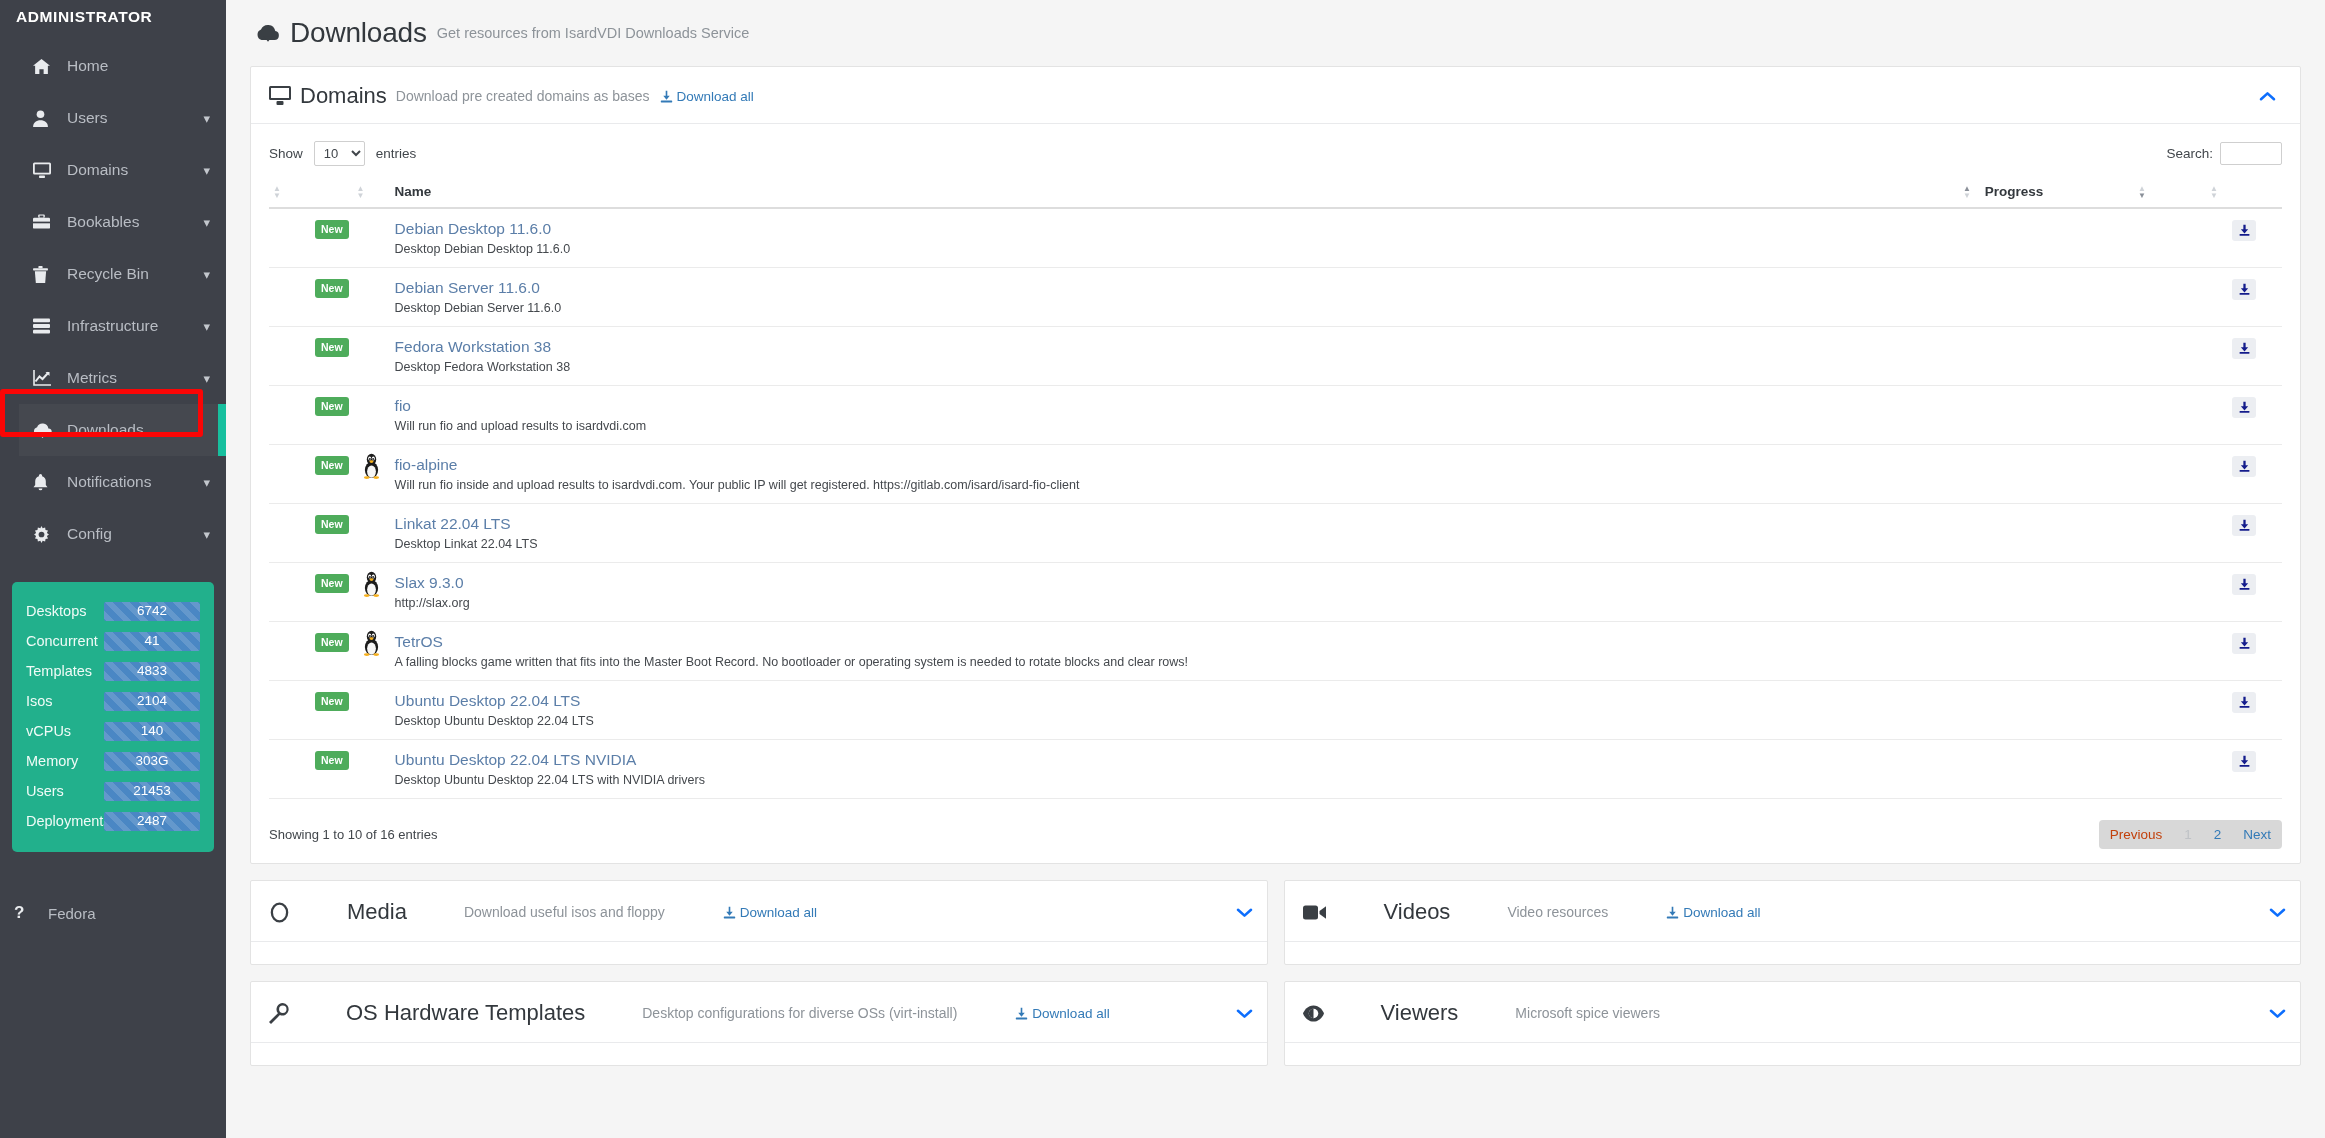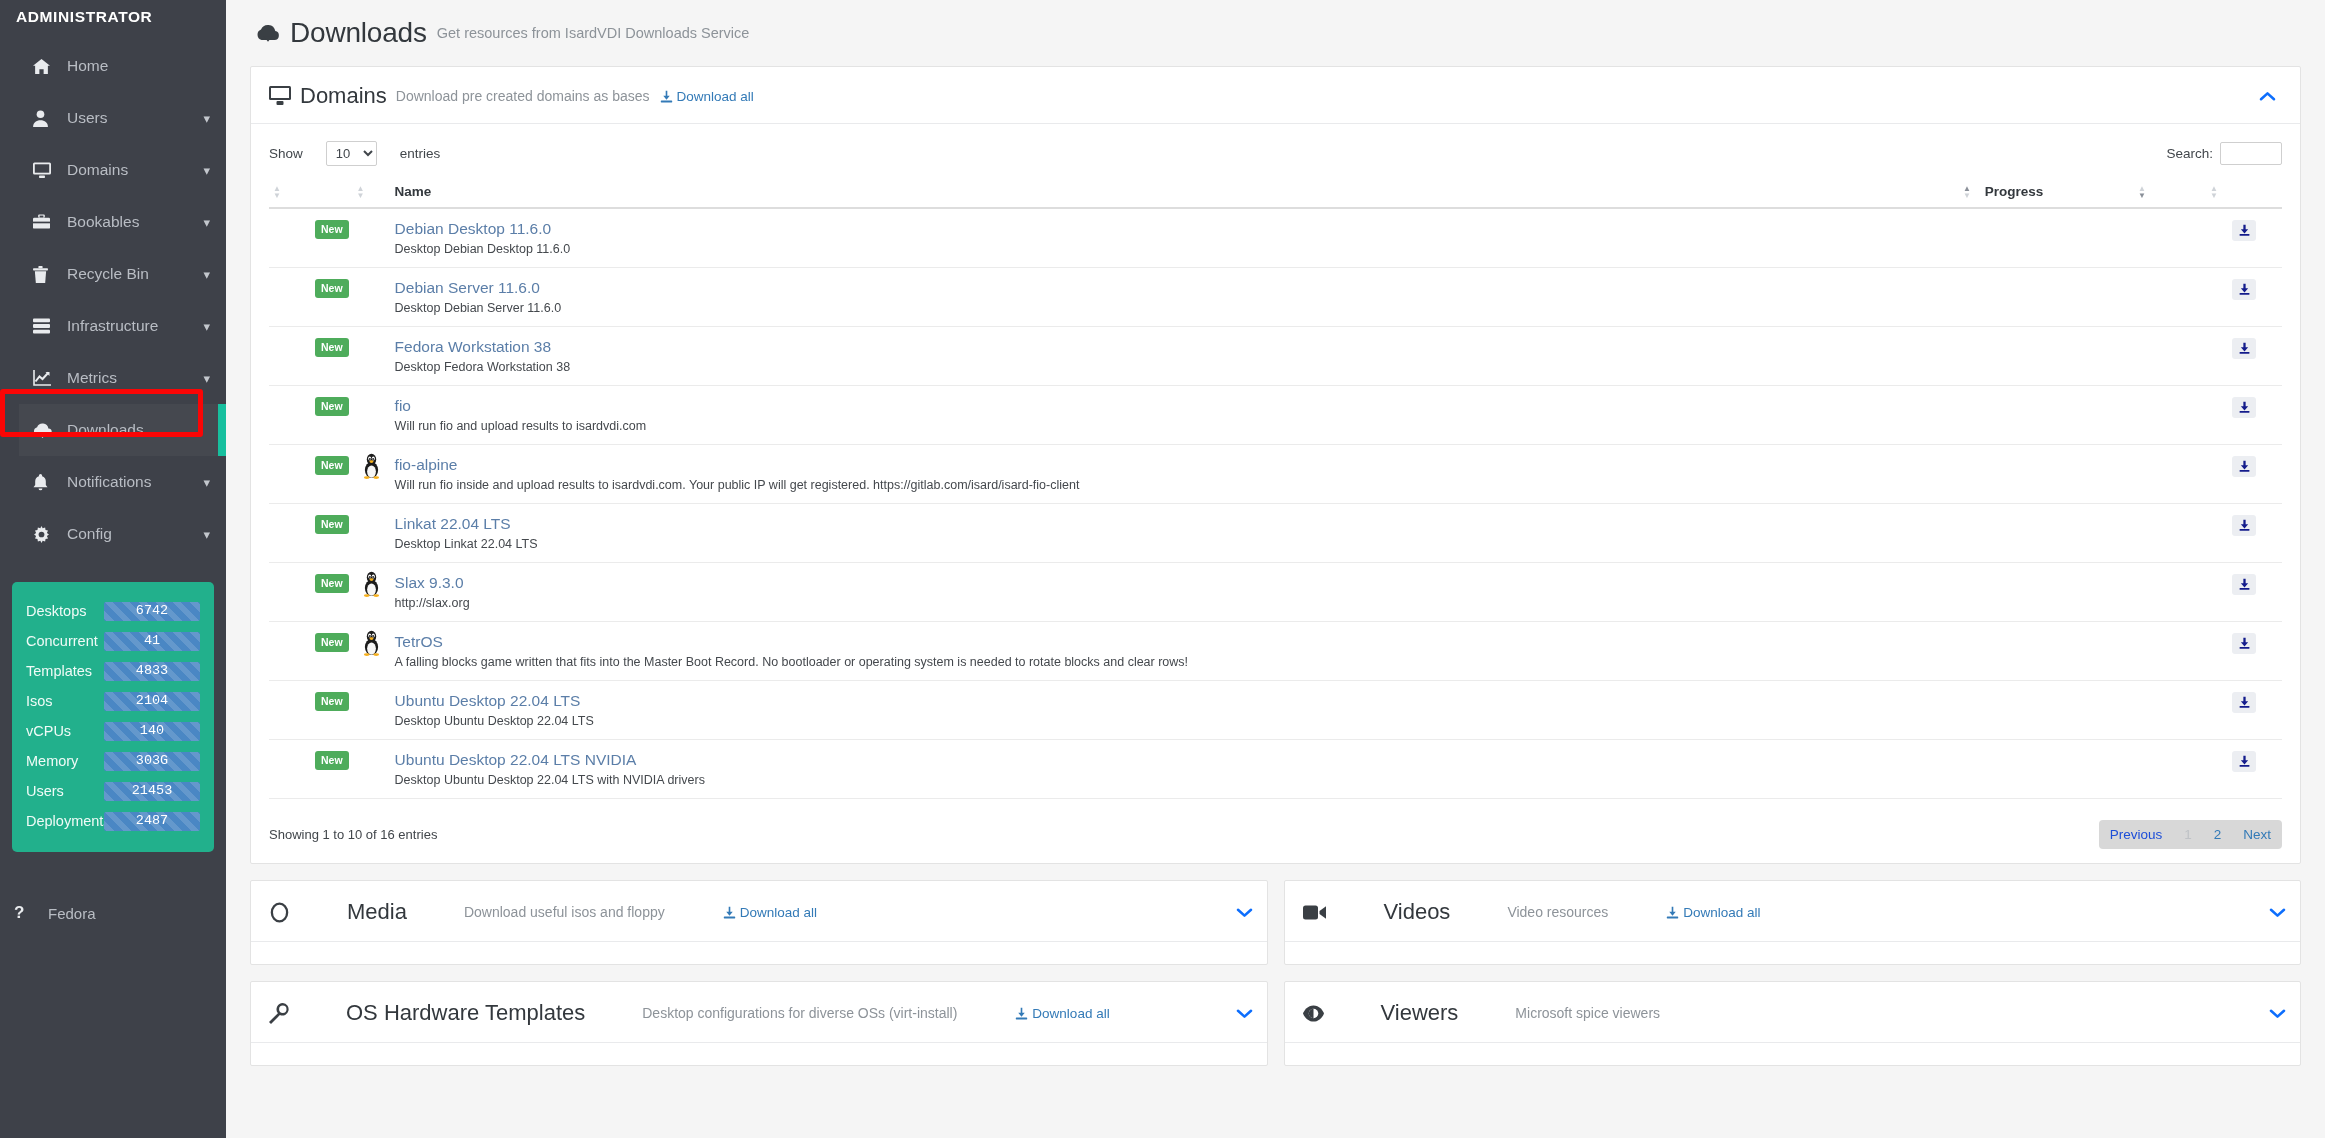--- a/index.html
+++ b/index.html
@@ -61,21 +61,21 @@
     white-space: nowrap;
   }
   .stat-bar {
     flex: 1; height: 19px; position: relative; border-radius: 2px;
     background-color: #4a87c4;
     background-image: linear-gradient(45deg,
       rgba(255,255,255,.14) 25%, transparent 25%,
       transparent 50%, rgba(255,255,255,.14) 50%,
       rgba(255,255,255,.14) 75%, transparent 75%, transparent);
     background-size: 17px 17px;
-    display: flex; align-items: center; justify-content: center; font-family: Liberation Mono, monospace;
+    display: flex; align-items: center; justify-content: center;
   }
   .stat-val { color: #ffffff; font-size: 13.5px; line-height: 1; }
 
   .sb-about {
     position: absolute; left: 0; right: 0; top: 893px;
     display: flex; align-items: center; padding: 0 16px 0 14px;
     height: 40px; font-size: 15px; color: #b9bdc4; cursor: pointer;
   }
   .sb-about .sb-ico { width: 26px; min-width: 26px; color: #e9ebee;
     font-weight: bold; font-size: 17px; }
@@ -112,21 +112,21 @@
   .pn-toggle {
     margin-left: auto; color: #0d6efd; font-size: 17px; cursor: pointer;
     line-height: 1; padding: 0 6px;
   }
 
   .panel-body { padding: 12px 18px 14px 18px; }
 
   .dt-top { display: flex; align-items: center; height: 34px; }
   .dt-len { display: flex; align-items: center; font-size: 13.5px; color: #41464b; }
   .dt-len select {
-    margin: 0 23px; height: 25px; width: 51px; font-size: 13px;
+    margin: 0 11px; height: 25px; width: 51px; font-size: 13px;
     font-family: "Liberation Sans", sans-serif;
     border: 1px solid #cfcfcf; border-radius: 2px; background: #fff;
     color: #41464b; padding-left: 5px;
   }
   .dt-search { margin-left: auto; display: flex; align-items: center;
     font-size: 13.5px; color: #41464b; }
   .dt-search input {
     margin-left: 7px; height: 23px; width: 62px;
     border: 1px solid #cfcfcf; border-radius: 2px; background: #fff;
     font-size: 13px; padding: 0 5px;
@@ -171,21 +171,21 @@
     cursor: pointer;
   }
 
   .dt-bottom { display: flex; align-items: center; margin-top: 20px; height: 30px; }
   .dt-info { font-size: 13px; color: #41464b; }
   .dt-pag { margin-left: auto; display: flex; background: #d8d8d8;
     border-radius: 4px; overflow: hidden; }
   .dt-pag span {
     font-size: 13.5px; padding: 7px 11px; cursor: pointer; color: #337ab7;
   }
-  .dt-pag span.prev { color: #1d4ed8; }
+  .dt-pag span.prev { color: #c2410c; }
   .dt-pag span.cur  { color: #bfc2c6; }
 
   
   .bottom-grid { display: flex; gap: 16px; }
   .bottom-col { flex: 1; min-width: 0; }
   .panel-sm .panel-head { padding: 18px 8px 16px 18px; gap: 48px; }
   .panel-sm .panel-body { height: 22px; padding: 0; }
 </style>
 </head>
 <body>

